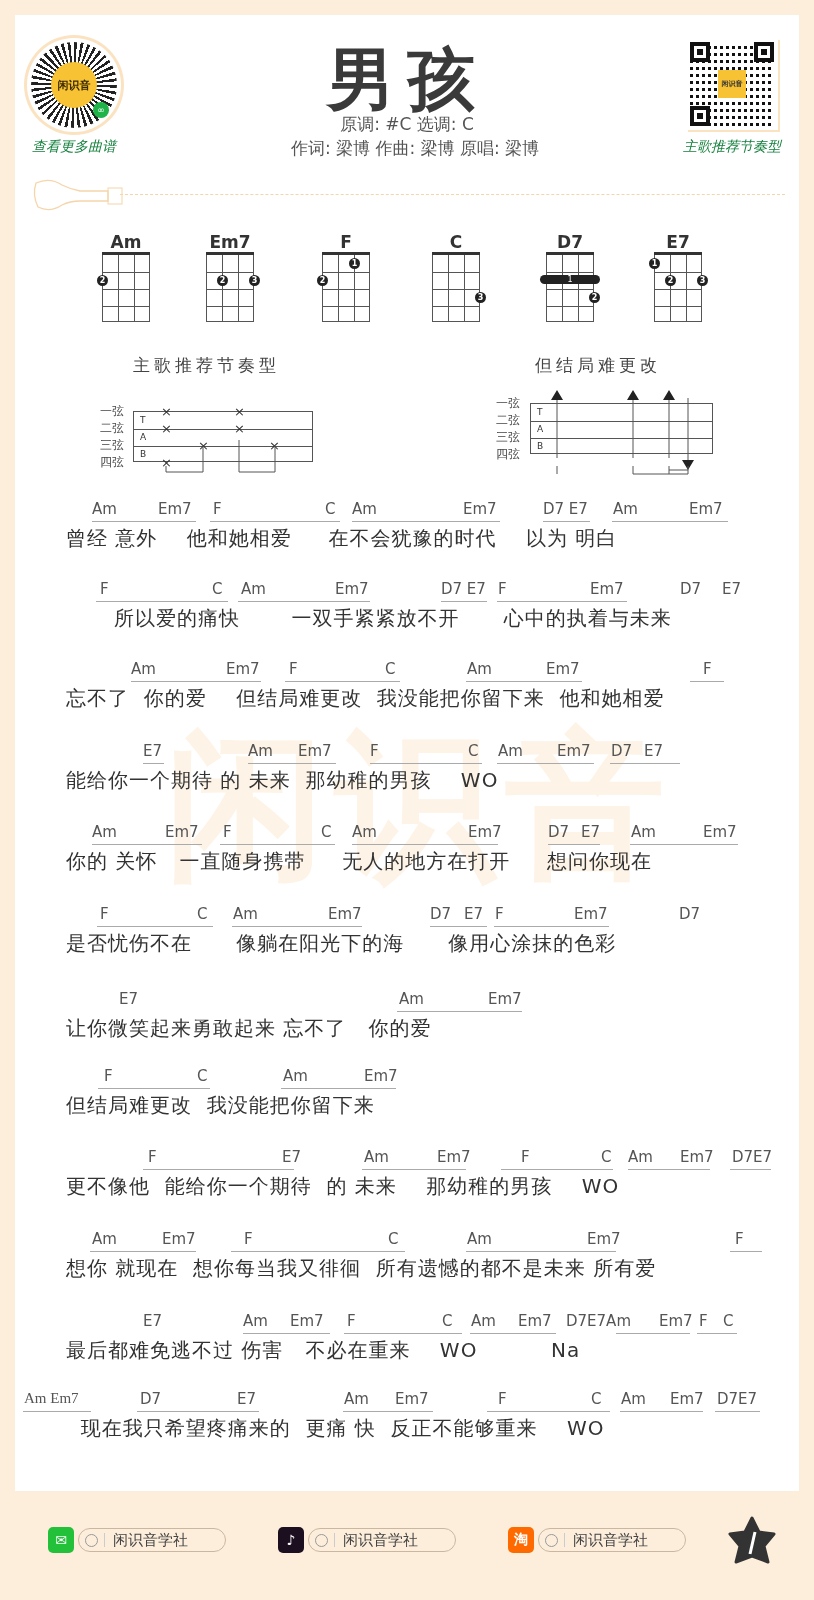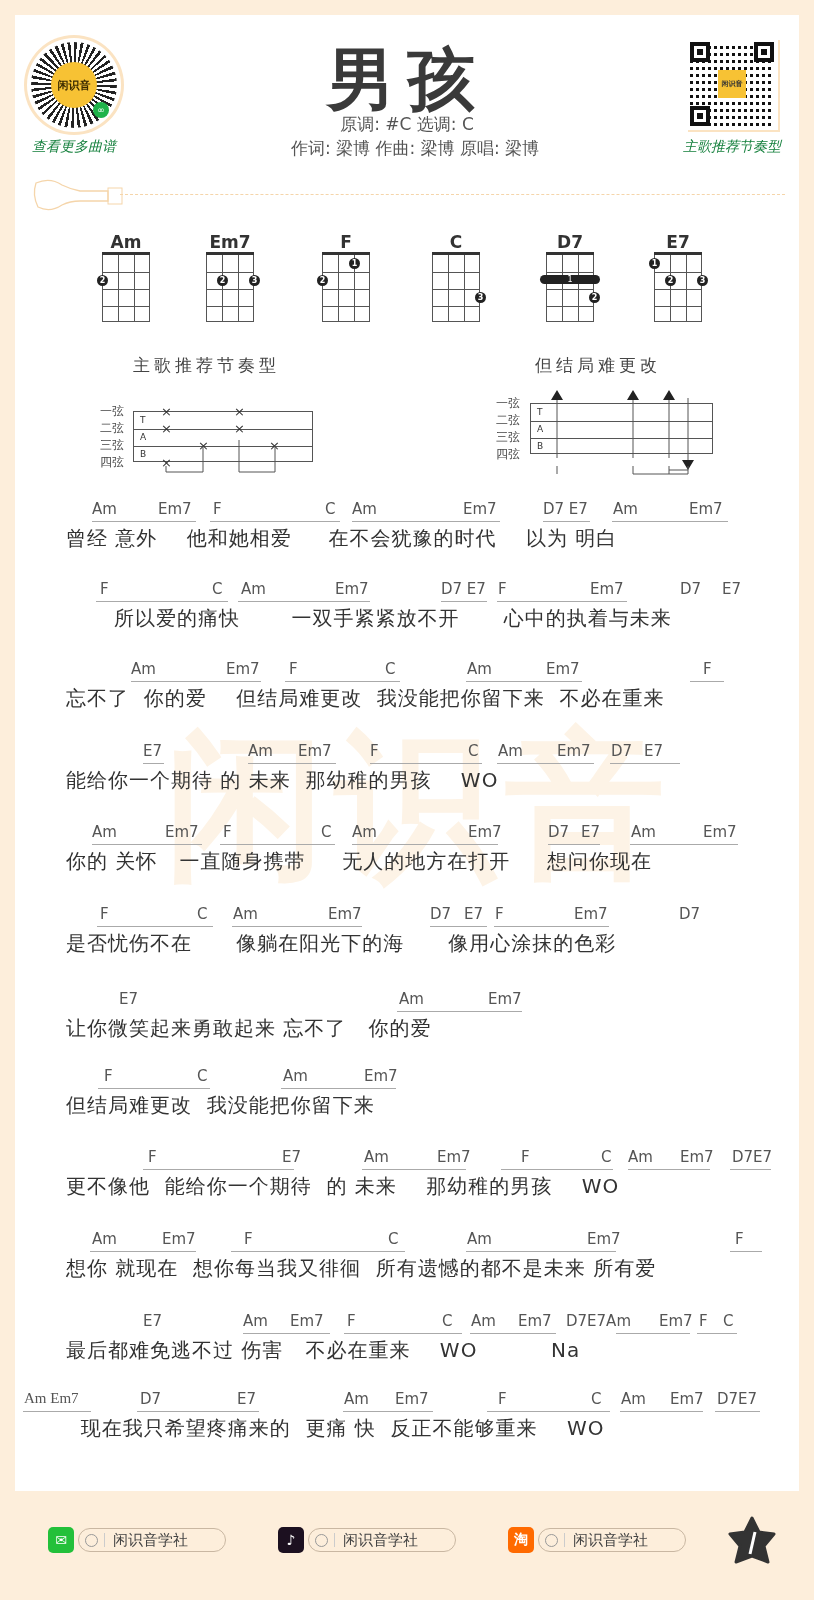--- a/index.html
+++ b/index.html
@@ -213,21 +213,21 @@
     <div class="cline chd" style="left: 226px; top: 660px;">Em7</div>
     <div class="cline chd" style="left: 289px; top: 660px;">F</div>
     <div class="cline chd" style="left: 385px; top: 660px;">C</div>
     <div class="cline chd" style="left: 467px; top: 660px;">Am</div>
     <div class="cline chd" style="left: 546px; top: 660px;">Em7</div>
     <div class="cline chd" style="left: 703px; top: 660px;">F</div>
     <div class="uline" style="left: 131px; width: 130px; top: 681px;"></div>
     <div class="uline" style="left: 285px; width: 115px; top: 681px;"></div>
     <div class="uline" style="left: 466px; width: 116px; top: 681px;"></div>
     <div class="uline" style="left: 690px; width: 34px; top: 681px;"></div>
-    <div class="lyr" style="left: 66px; top: 685px;">忘不了  你的爱    但结局难更改  我没能把你留下来  不必在重来</div>
+    <div class="lyr" style="left: 66px; top: 685px;">忘不了  你的爱    但结局难更改  我没能把你留下来  他和她相爱</div>
     <div class="cline chd" style="left: 143px; top: 742px;">E7</div>
     <div class="cline chd" style="left: 248px; top: 742px;">Am</div>
     <div class="cline chd" style="left: 298px; top: 742px;">Em7</div>
     <div class="cline chd" style="left: 370px; top: 742px;">F</div>
     <div class="cline chd" style="left: 468px; top: 742px;">C</div>
     <div class="cline chd" style="left: 498px; top: 742px;">Am</div>
     <div class="cline chd" style="left: 557px; top: 742px;">Em7</div>
     <div class="cline chd" style="left: 611px; top: 742px;">D7</div>
     <div class="cline chd" style="left: 644px; top: 742px;">E7</div>
     <div class="uline" style="left: 143px; width: 21px; top: 763px;"></div>

